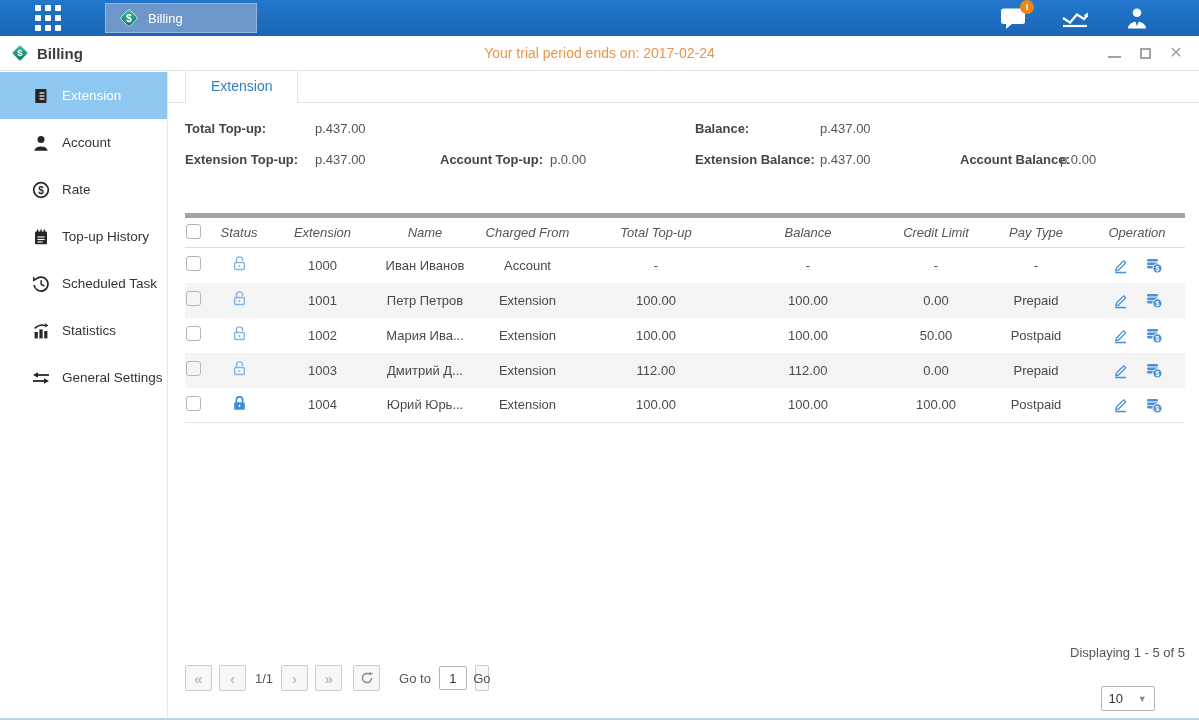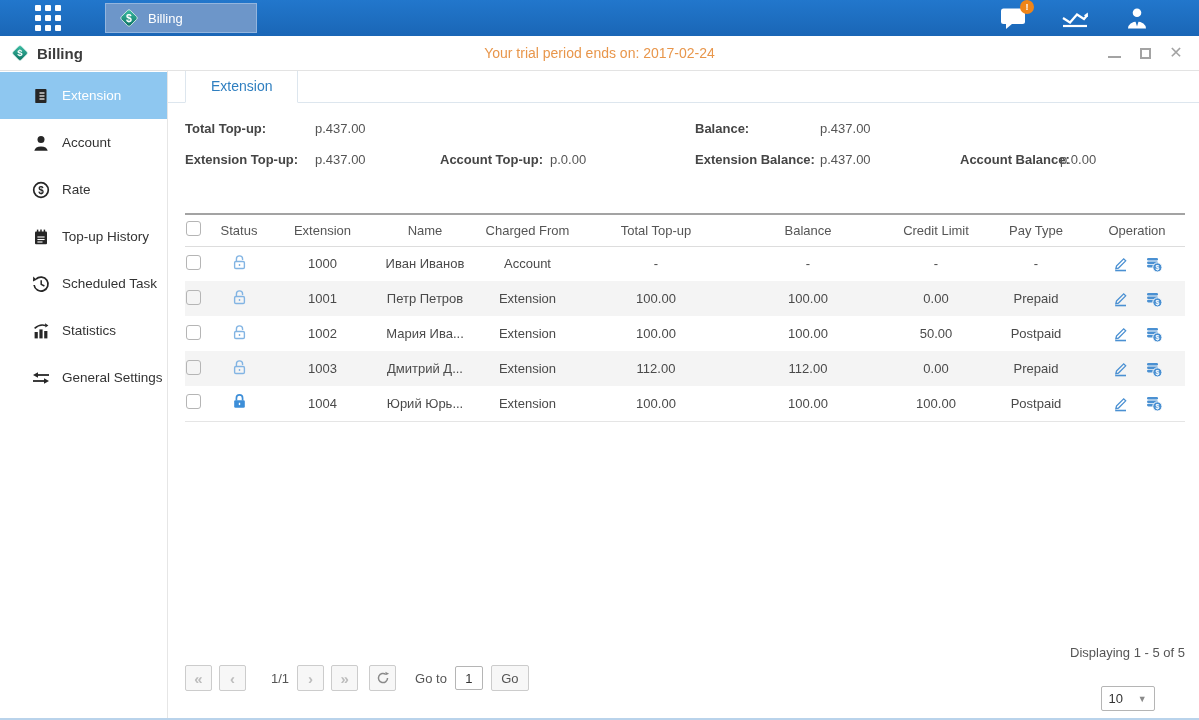--- a/index.html
+++ b/index.html
@@ -44,40 +44,40 @@
   .slabel{font-weight:bold;color:#454545;}
   .svalue{color:#555;}
   .r1{top:18px;} .r2{top:49px;}
   .c-l1{left:17px;} .c-v1{left:147px;} .c-l2{left:252px;margin-left:20px;} .c-v2{left:382px;}
   .c-l3{left:527px;} .c-v3{left:652px;} .c-l4{left:792px;} .c-v4{left:892px;}
   .btn-row{padding-left:17px;display:flex;gap:9px;margin-top:2px;}
   .btn{background:#3e8ddb;border:1px solid #3177bf;border-radius:2px;color:#fff;font-size:13px;height:27px;
     padding:0 14px;display:flex;align-items:center;cursor:pointer;font-family:"Liberation Sans",sans-serif;}
   
   table{border-collapse:collapse;table-layout:fixed;width:1000px;margin:22px 0 0 17px;}
-  thead tr{height:32px;border-top:2px solid #a3a3a3;border-bottom:1px solid #ddd;}
+  thead tr{height:32px;border-top:5px solid #a3a3a3;border-bottom:1px solid #ddd;font-style:italic;}
   th{font-weight:normal;color:#555;font-size:13px;text-align:center;}
   tbody tr{height:35px;}
   tbody tr:nth-child(even){background:#f4f4f4;}
   tbody tr:last-child{border-bottom:1px solid #e5e5e5;}
   td{text-align:center;font-size:13px;color:#4a4a4a;overflow:hidden;white-space:nowrap;}
   .cb{width:15px;height:15px;border:1px solid #b5b5b5;border-radius:3px;background:transparent;display:inline-block;cursor:pointer;}
   td.cbcell, th.cbcell{text-align:left;padding-left:1px;}
   .op-icons{display:flex;justify-content:center;align-items:center;gap:16px;}
   .op-icons svg{cursor:pointer;}
   
   .pagination{position:absolute;left:17px;right:14px;bottom:8px;display:flex;align-items:center;font-size:13px;color:#555;}
   .pbtn{width:27px;height:26px;border:1px solid #ccc;border-radius:2px;background:#f7f7f7;display:flex;align-items:center;
     justify-content:center;color:#bdbdbd;font-size:15px;margin-right:7px;cursor:pointer;font-weight:bold;}
-  .pageind{margin:0 8px 0 18px;color:#555;font-size:13px;}
+  .pageind{margin:0 8px 0 2px;color:#555;font-size:13px;}
   .refresh-btn{margin-left:4px;}
   .goto-label{margin:0 8px 0 12px;}
   .goto-input{width:28px;height:24px;border:1px solid #b5b5b5;border-radius:2px;text-align:center;font-size:13px;color:#333;
     font-family:"Liberation Sans",sans-serif;}
-  .go-btn{width:38px;height:26px;border:1px solid #ccc;border-radius:2px;background:#f7f7f7;color:#555;font-size:13px;
+  .go-btn{width:14px;height:26px;border:1px solid #ccc;border-radius:2px;background:#f7f7f7;color:#555;font-size:13px;
     display:flex;align-items:center;justify-content:center;margin-left:8px;cursor:pointer;}
   .display-area{margin-left:auto;display:flex;align-items:center;gap:26px;flex-direction:column;}
   .size-select{width:54px;height:25px;border:1px solid #b5b5b5;border-radius:2px;background:#fff;display:flex;align-items:center;
     padding:0 7px;cursor:pointer;color:#333;}
   .size-caret{margin-left:auto;font-size:9px;color:#8a8a8a;}
 </style>
 </head>
 <body>
 
 <svg width="0" height="0" style="position:absolute">

